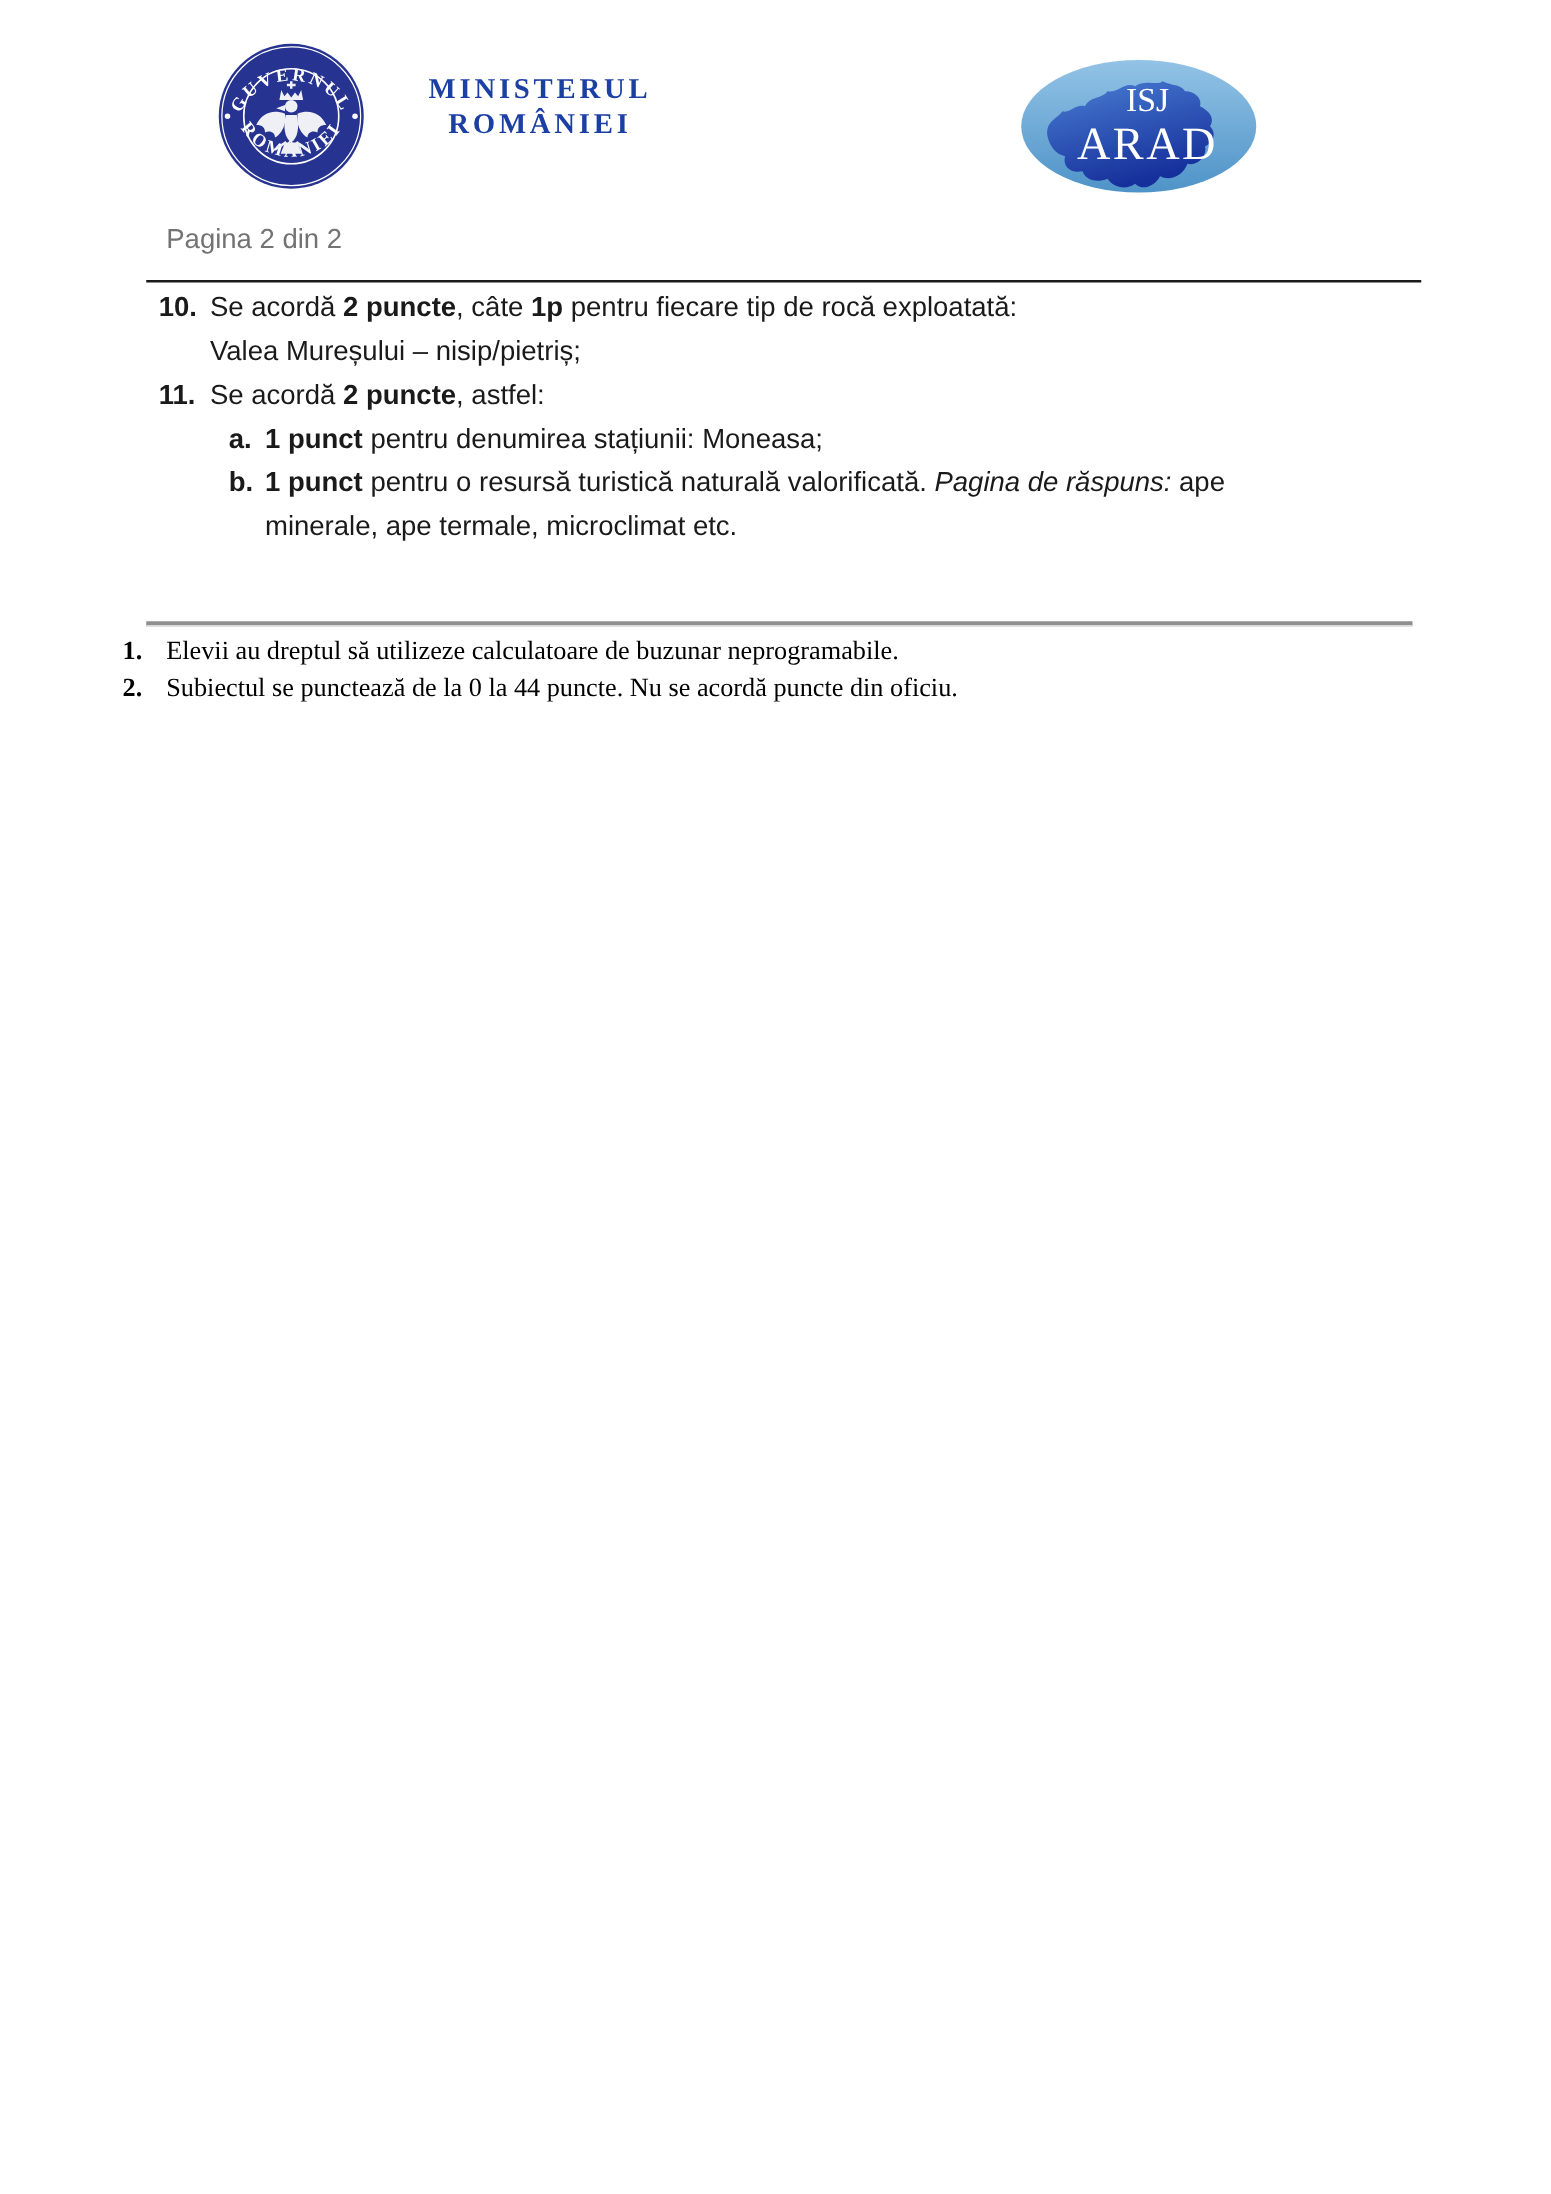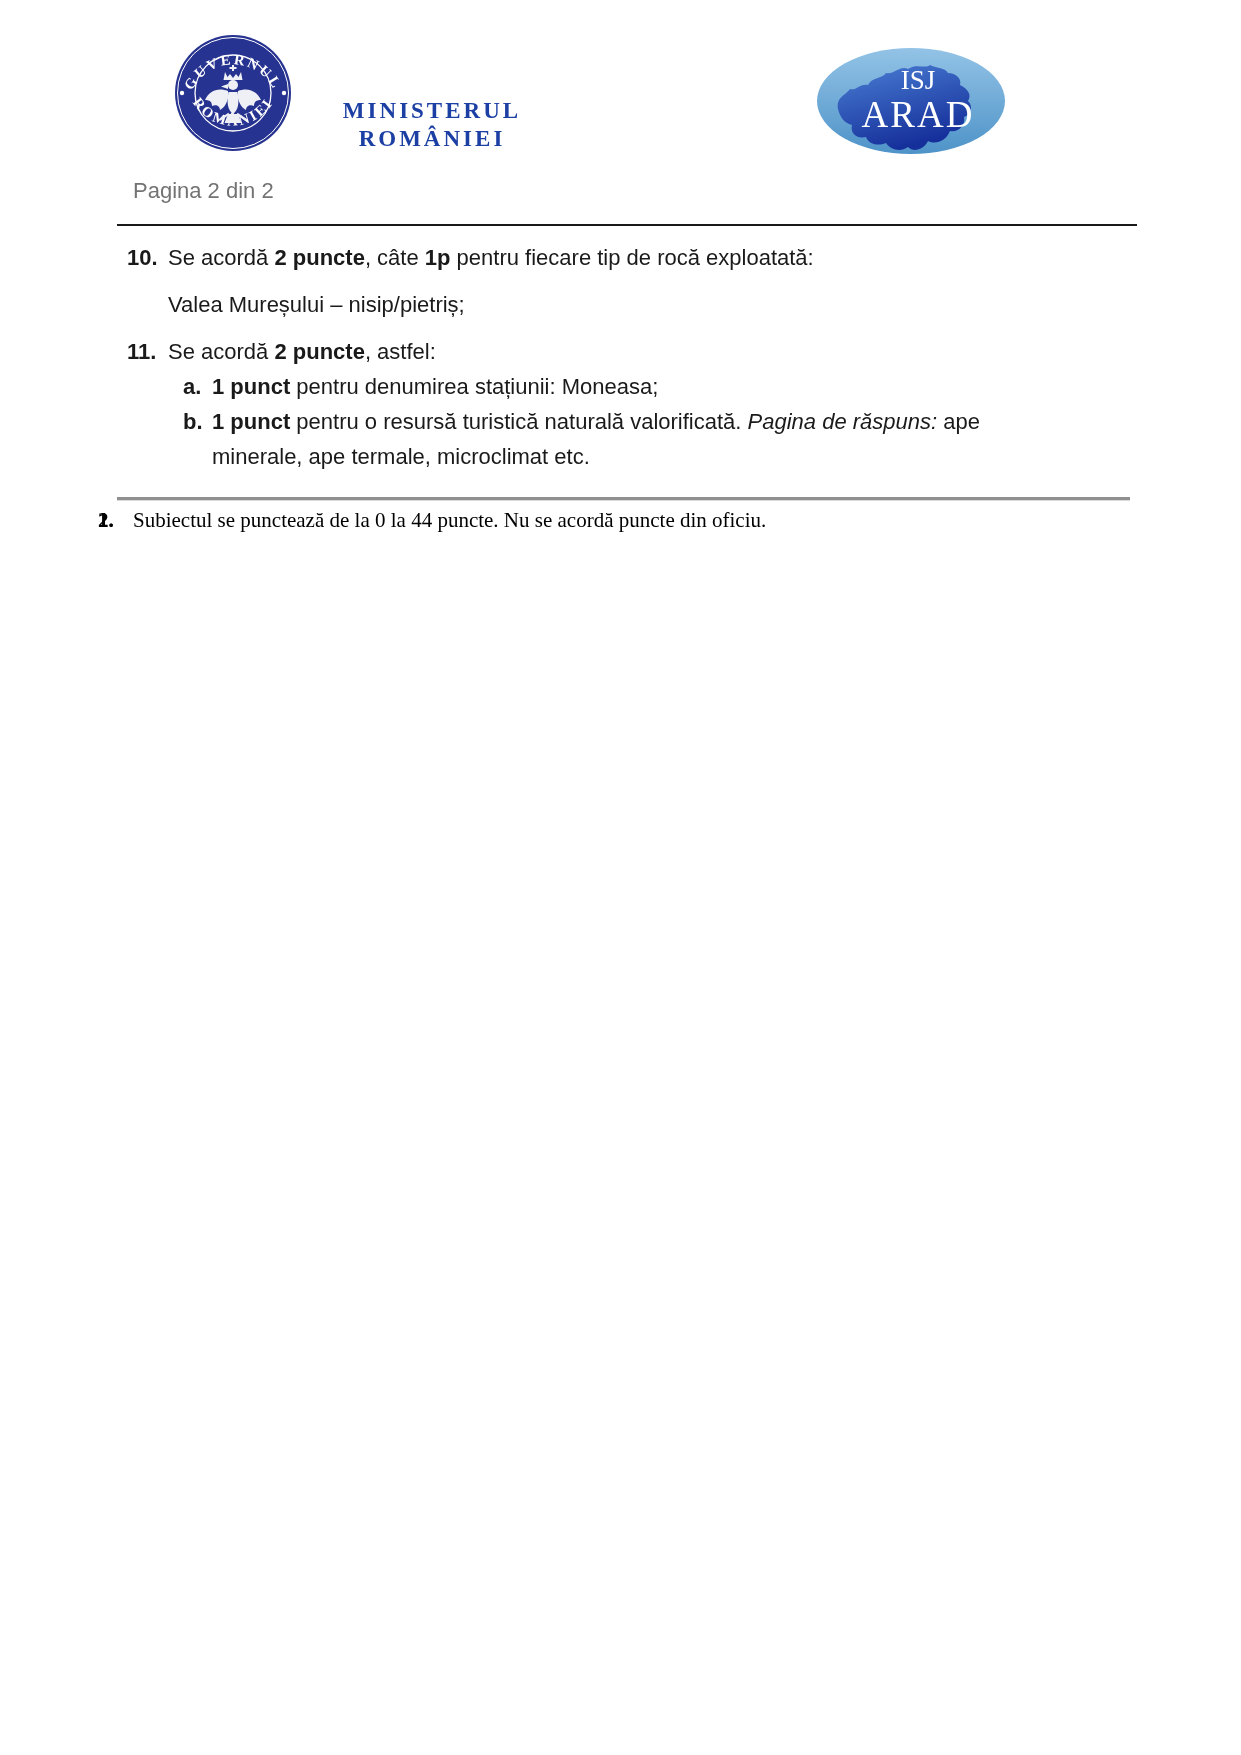--- a/index.html
+++ b/index.html
@@ -15,31 +15,30 @@
   
   .gov-seal{position:absolute;left:172px;top:32px;width:122px;height:122px;}
   .ministry{
     position:absolute;left:332px;top:57px;width:200px;
     text-align:center;
     font-family:"Liberation Serif",serif;
     font-weight:bold;
     font-size:23px;line-height:28px;
     letter-spacing:3px;
     color:#1c3fa3;
-    margin-top:40px;
   }
   .isj-logo{position:absolute;left:816px;top:47px;width:190px;height:108px;}
   .page-label{position:absolute;left:133px;top:178px;font-size:22px;color:#737373;}
   
   .rule-top{position:absolute;left:117px;top:224px;width:1020px;height:2px;background:#1a1a1a;}
   .rule-footer{position:absolute;left:117px;top:497px;width:1013px;height:3px;background:#8f8f8f;border-bottom:1px solid #d9d9d9;}
   
   .answers{position:absolute;left:117px;top:228px;width:1020px;font-size:22px;line-height:35px;}
   .line{position:relative;}
-  .l-main{padding-left:51px;margin-top:12px;}
+  .l-main{padding-left:51px;}
   .l-main > .marker{position:absolute;left:10px;top:0;font-weight:bold;}
   .l-sub{padding-left:95px;}
   .l-sub > .marker{position:absolute;left:66px;top:0;font-weight:bold;}
   .b{font-weight:bold;text-align:center;}
   .i{font-style:italic;}
   
   .footer-notes{
     position:absolute;left:98px;top:505px;width:1040px;
     font-family:"Liberation Serif",serif;
     font-size:21px;line-height:30px;color:#000;
@@ -137,20 +136,21 @@
       <span>minerale, ape termale, microclimat etc.</span>
     </div>
 
   </div>
 
   <div class="rule-footer"></div>
 
   <div class="footer-notes">
     <div class="note">
       <span class="marker">1.</span>
+      <span>Elevii au dreptul să utilizeze calculatoare de buzunar neprogramabile.</span>
     </div>
     <div class="note">
       <span class="marker">2.</span>
       <span>Subiectul se punctează de la 0 la 44 puncte. Nu se acordă puncte din oficiu.</span>
     </div>
   </div>
 
 </div>
 
 </body></html>

